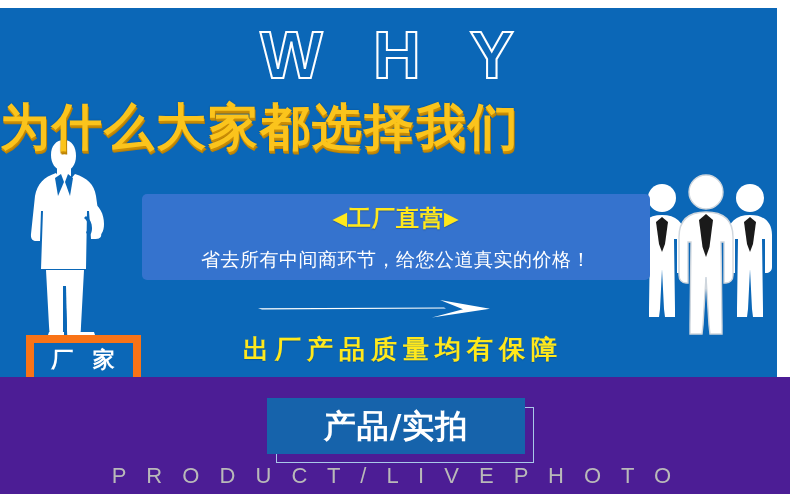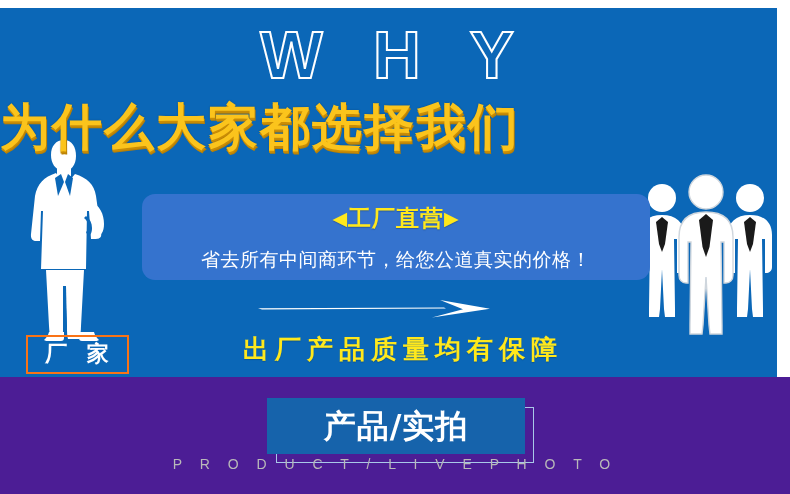--- a/index.html
+++ b/index.html
@@ -52,21 +52,21 @@
   
   .silhouette-right{
     position:absolute;left:632px;top:162px;width:148px;height:165px;
     z-index:3;
   }
   .silhouette-right svg{display:block;width:100%;height:100%;}
 
   
   .info-card{
     position:absolute;left:142px;top:186px;width:508px;height:86px;
-    background:#3573ce;border-radius:13px;
+    background:#3573ce;border-radius:5px;
     z-index:5;
     display:flex;flex-direction:column;align-items:center;justify-content:center;
   }
   .info-title{
     font-size:23px;font-weight:700;color:#ffe81c;letter-spacing:1px;
     line-height:30px;
     font-family:"DejaVu Sans","Liberation Sans",sans-serif;
     text-shadow:0 1px 1px rgba(0,0,0,.22);
   }
   .info-title .tri{font-size:19px;vertical-align:1px;}
@@ -89,21 +89,21 @@
     line-height:32px;
     font-family:"DejaVu Sans","Liberation Sans",sans-serif;
     text-shadow:0 1px 1px rgba(0,0,0,.18);
     z-index:5;
     padding-left:8px;
   }
 
   
   .badge{
     position:absolute;z-index:6;
-    border:2px solid #f97316;
+    border:8px solid #f97316;
     color:#ffffff;
     font-size:22px;font-weight:700;letter-spacing:6px;
     font-family:"DejaVu Sans","Liberation Sans",sans-serif;
     display:flex;align-items:center;justify-content:center;
     padding:2px 9px 3px 14px;
     line-height:28px;
     background:transparent;
   }
   .badge-left{left:26px;top:327px;width:76px;height:30px;}
   .badge-right{left:660px;top:327px;width:98px;height:30px;}
@@ -124,22 +124,22 @@
     position:absolute;left:0;top:0;width:258px;height:56px;
     background:#1663ab;
     display:flex;align-items:center;justify-content:center;
   }
   .product-box-label{
     color:#ffffff;font-size:32px;font-weight:700;letter-spacing:1px;
     line-height:36px;
     font-family:"DejaVu Sans","Liberation Sans",sans-serif;
   }
   .product-sub{
-    position:absolute;left:0;top:76px;width:790px;text-align:center;
-    color:#b9b9b9;font-size:14px;letter-spacing:7px;line-height:22px;
+    position:absolute;left:0;top:88px;width:790px;text-align:center;
+    color:#b9b9b9;font-size:22px;letter-spacing:7px;line-height:22px;
     font-family:"Liberation Sans","DejaVu Sans",sans-serif;
   }
 </style>
 </head>
 <body>
 
 <div class="page">
 
   <div class="banner">
 

